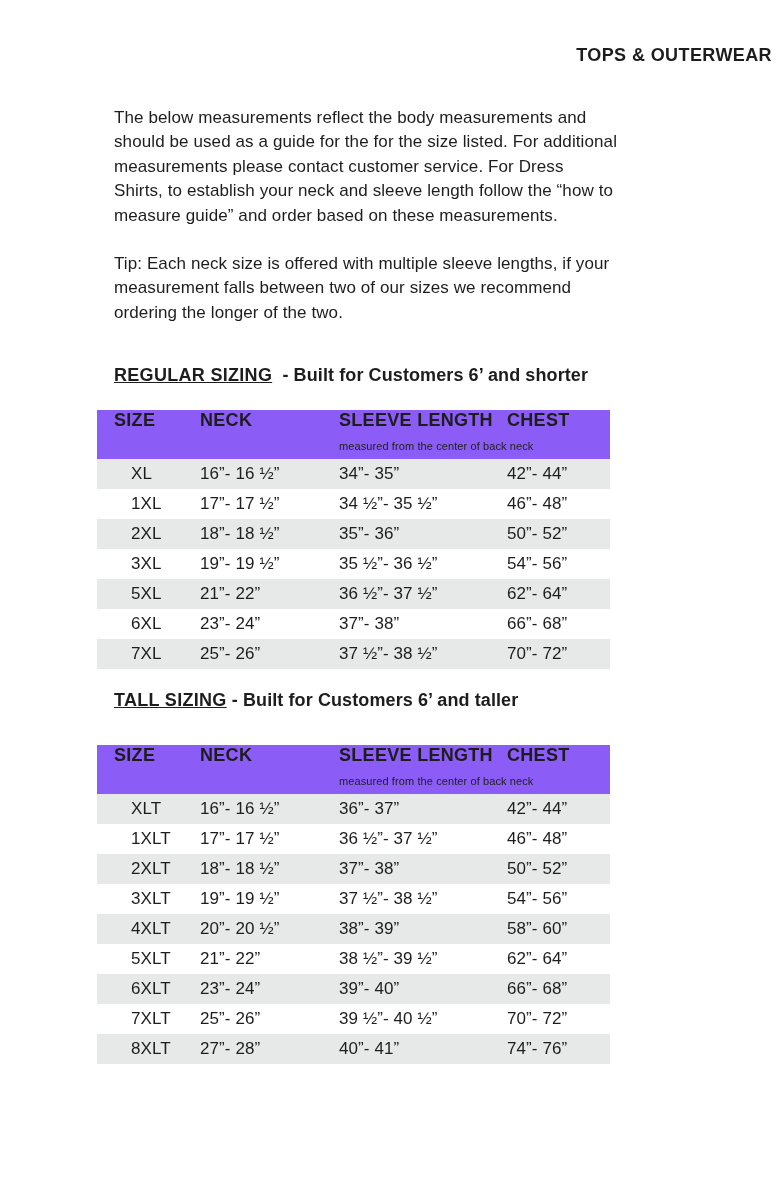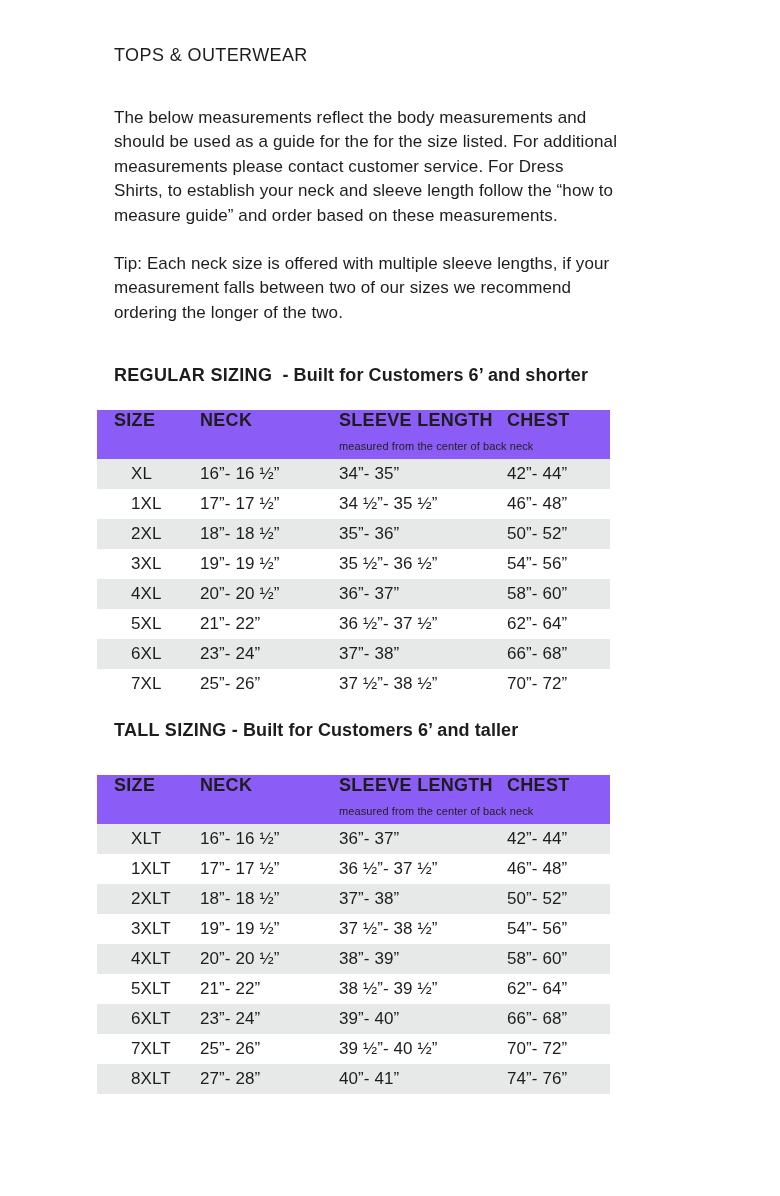--- a/index.html
+++ b/index.html
@@ -11,43 +11,44 @@
     color: #1d1d1d;
     font-family: "Liberation Sans", sans-serif;
     -webkit-font-smoothing: antialiased;
   }
   .content {
     padding-left: 97px;
     padding-top: 44px;
     width: 780px;
   }
   .page-title {
-    margin: 0 0 0 17px;
+    margin: 0 8px 0 17px;
     font-size: 18px;
-    font-weight: 400;
+    font-weight: 700;
     letter-spacing: 0.4px;
     line-height: 22px;
+    text-align: right;
   }
   .para {
     margin: 40px 0 0 17px;
     font-size: 17px;
     line-height: 24.4px;
     white-space: pre-line;
     width: 575px;
     letter-spacing: 0.1px;
   }
   .para.tip { margin-top: 24px; }
   .section-heading {
     margin: 39px 0 0 17px;
     font-size: 18px;
     line-height: 22px;
     white-space: pre-wrap;
     letter-spacing: 0.1px;
   }
-  .section-heading .bold { font-weight: 700; letter-spacing: 0.3px; }
+  .section-heading .bold { font-weight: 700; letter-spacing: 0.3px; text-decoration: underline; }
   .section-heading.tall { margin-top: 20px; }
   table.size-table {
     border-collapse: collapse;
     table-layout: fixed;
     width: 513px;
     margin-top: 24px;
   }
   table.size-table.tall { margin-top: 34px; }
   .size-table col.c1 { width: 103px; }
   .size-table col.c2 { width: 139px; }
@@ -138,26 +139,20 @@
           <td>35”- 36”</td>
           <td>50”- 52”</td>
         </tr>
         <tr>
           <td>3XL</td>
           <td>19”- 19 ½”</td>
           <td>35 ½”- 36 ½”</td>
           <td>54”- 56”</td>
         </tr>
         <tr>
-          <td>4XL</td>
-          <td>20”- 20 ½”</td>
-          <td>36”- 37”</td>
-          <td>58”- 60”</td>
-        </tr>
-        <tr>
           <td>5XL</td>
           <td>21”- 22”</td>
           <td>36 ½”- 37 ½”</td>
           <td>62”- 64”</td>
         </tr>
         <tr>
           <td>6XL</td>
           <td>23”- 24”</td>
           <td>37”- 38”</td>
           <td>66”- 68”</td>

